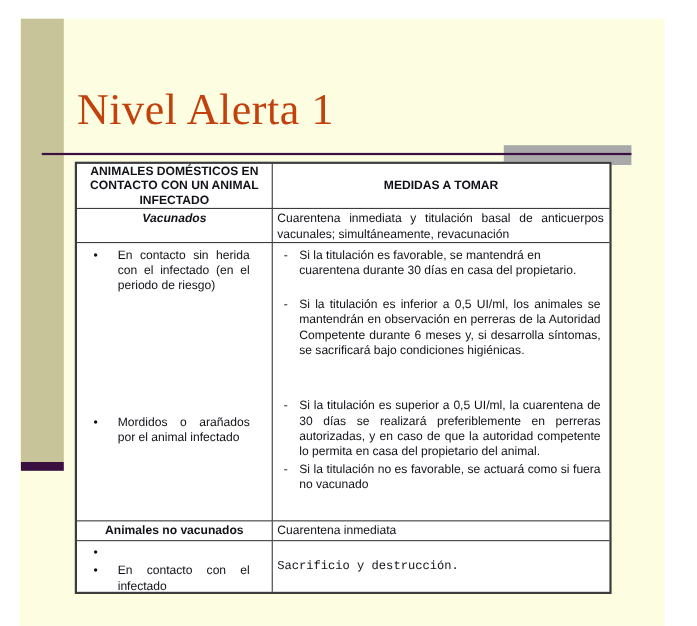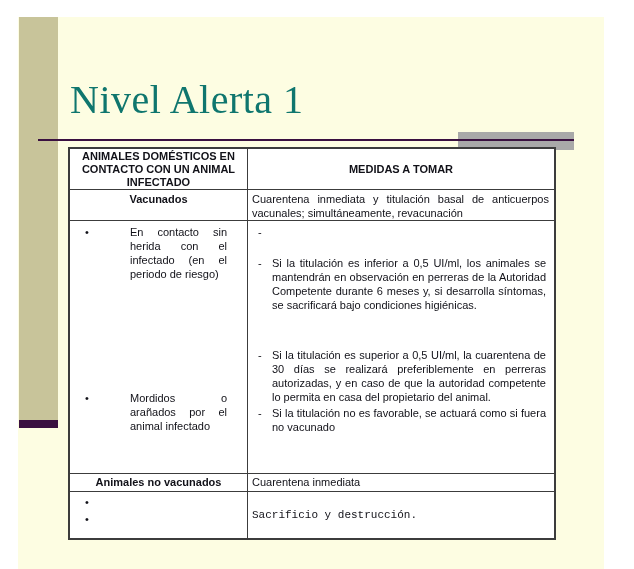--- a/index.html
+++ b/index.html
@@ -4,40 +4,40 @@
 <style>
   html,body{margin:0;padding:0;background:#ffffff;}
   .canvas{position:relative;width:634px;height:569px;background:#ffffff;overflow:hidden;
           font-family:"Liberation Sans",sans-serif;}
   .slide{position:absolute;left:18px;top:17px;width:586px;height:552px;background:#FDFDE2;}
   .leftbar{position:absolute;left:19px;top:17px;width:39px;height:403px;background:#C8C49A;}
   .leftbar-strip{position:absolute;left:19px;top:420px;width:39px;height:8px;background:#3A1040;}
   .gray-tab{position:absolute;left:458px;top:132px;width:116px;height:18px;background:#A9A9A9;}
   .title-rule{position:absolute;left:38px;top:139px;width:536px;height:2px;background:#3A1040;}
   .title{position:absolute;left:70px;top:77px;margin:0;font-family:"Liberation Serif",serif;
-         font-weight:400;font-size:40px;line-height:46px;letter-spacing:.5px;color:#0f766e;}
+         font-weight:400;font-size:40px;line-height:46px;letter-spacing:.5px;color:#c2410c;}
 
   .table{position:absolute;left:68px;top:147px;width:488px;height:393px;background:#ffffff;
          border:2px solid #3C3C3C;box-sizing:border-box;display:grid;
          grid-template-columns:178px 1fr;grid-template-rows:41px 31px 253px 18px 1fr;
          font-size:11px;line-height:14px;color:#111118;}
   .td{overflow:hidden;box-sizing:border-box;}
   .bR{border-right:1px solid #3C3C3C;}
   .bB{border-bottom:1px solid #3C3C3C;}
   .hdr{font-weight:bold;display:flex;align-items:center;justify-content:center;
        text-align:center;line-height:13px;padding:0 6px;}
-  .bold-center{font-weight:bold;text-align:center;padding-top:2px;}
+  .bold-center{font-weight:bold;text-align:center;padding-top:2px;font-style:italic;}
   .bold-center-tight{font-weight:bold;text-align:center;padding-top:1px;line-height:15px;}
   .measure-text{padding:2px 5px 0 4px;text-align:justify;}
   .plain-text{padding:1px 5px 0 4px;line-height:15px;}
   .bullets{padding-top:4px;}
   .bullets-sm{padding-top:3px;}
   .bullet{display:flex;padding-left:15px;padding-right:20px;}
   .bullet .mark{flex:0 0 22px;}
-  .bullet .btxt{flex:1;text-align:justify;margin-left:23px;}
+  .bullet .btxt{flex:1;text-align:justify;}
   .dashes{padding-top:4px;}
   .dash{display:flex;padding-left:10px;padding-right:8px;}
   .dash .mark{flex:0 0 14px;}
   .dash .dtxt{flex:1;}
   .j{text-align:justify;}
   .mt17{margin-top:17px;} .mt36{margin-top:36px;} .mt2{margin-top:2px;}
   .mt110{margin-top:110px;} .mt3{margin-top:3px;}
   .vcenter{display:flex;align-items:center;padding-left:4px;font-family:Liberation Mono, monospace;}
 </style>
 </head>
@@ -65,20 +65,21 @@
         <span class="btxt">En contacto sin herida con el infectado (en el periodo de riesgo)</span>
       </div>
       <div class="bullet mt110">
         <span class="mark">•</span>
         <span class="btxt">Mordidos o arañados por el animal infectado</span>
       </div>
     </div>
     <div class="td bB dashes">
       <div class="dash">
         <span class="mark">-</span>
+        <span class="dtxt">Si la titulación es favorable, se mantendrá en cuarentena durante 30 días en casa del propietario.</span>
       </div>
       <div class="dash mt17">
         <span class="mark">-</span>
         <span class="dtxt j">Si la titulación es inferior a 0,5 UI/ml, los animales se mantendrán en observación en perreras de la Autoridad Competente durante 6 meses y, si desarrolla síntomas, se sacrificará bajo condiciones higiénicas.</span>
       </div>
       <div class="dash mt36">
         <span class="mark">-</span>
         <span class="dtxt j">Si la titulación es superior a 0,5 UI/ml, la cuarentena de 30 días se realizará preferiblemente en perreras autorizadas, y en caso de que la autoridad competente lo permita en casa del propietario del animal.</span>
       </div>
       <div class="dash mt2">
@@ -89,18 +90,19 @@
 
     <div class="td bR bB bold-center-tight">Animales no vacunados</div>
     <div class="td bB plain-text">Cuarentena inmediata</div>
 
     <div class="td bR bullets-sm">
       <div class="bullet">
         <span class="mark">•</span>
       </div>
       <div class="bullet mt3">
         <span class="mark">•</span>
+        <span class="btxt">En contacto con el infectado</span>
       </div>
     </div>
     <div class="td vcenter">Sacrificio y destrucción.</div>
 
   </div>
 </div>
 
 </body></html>

